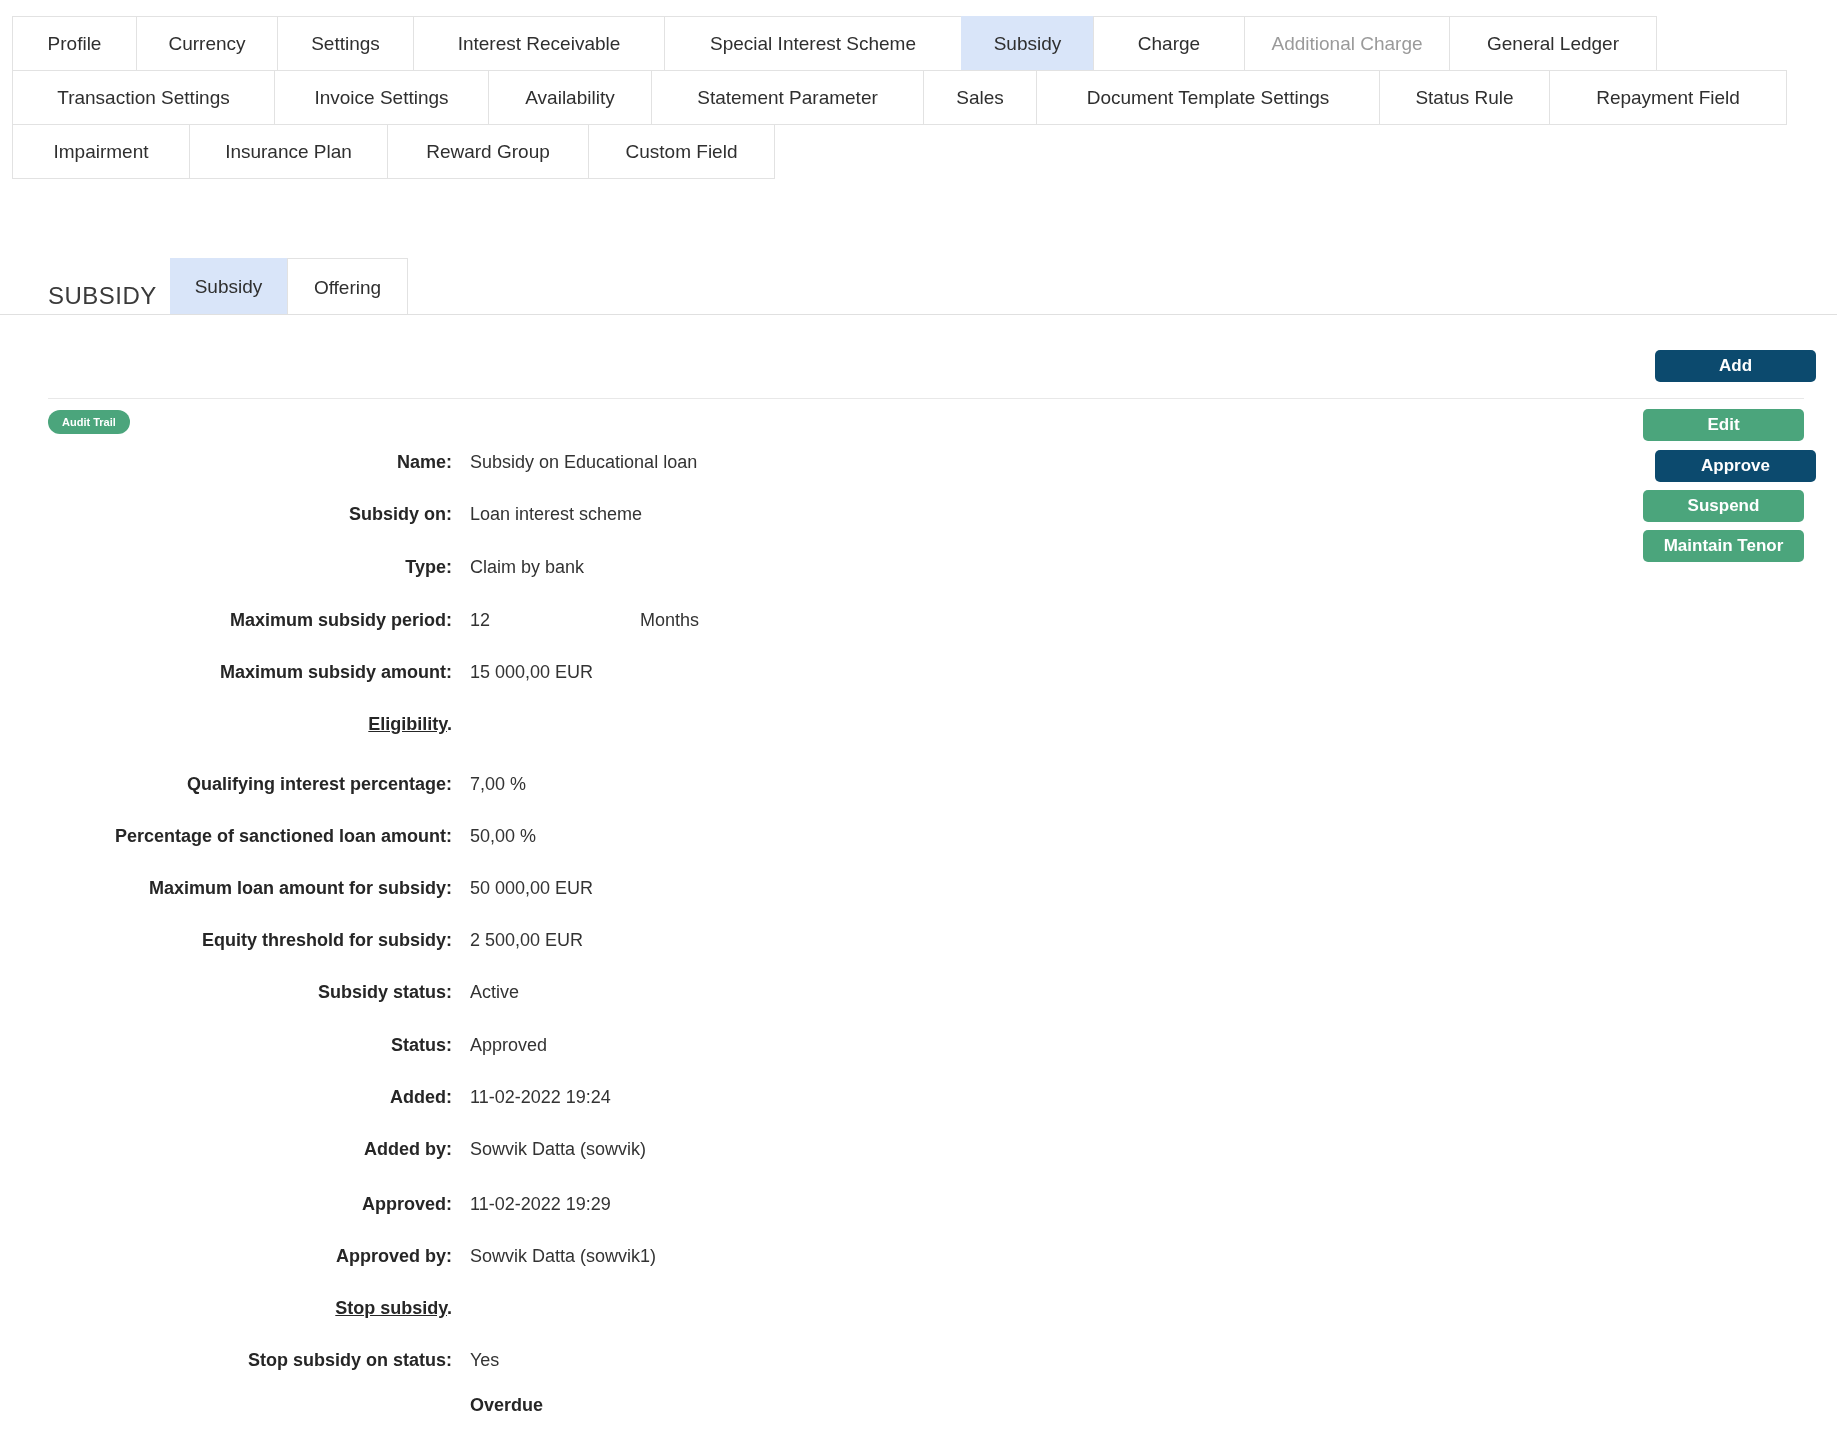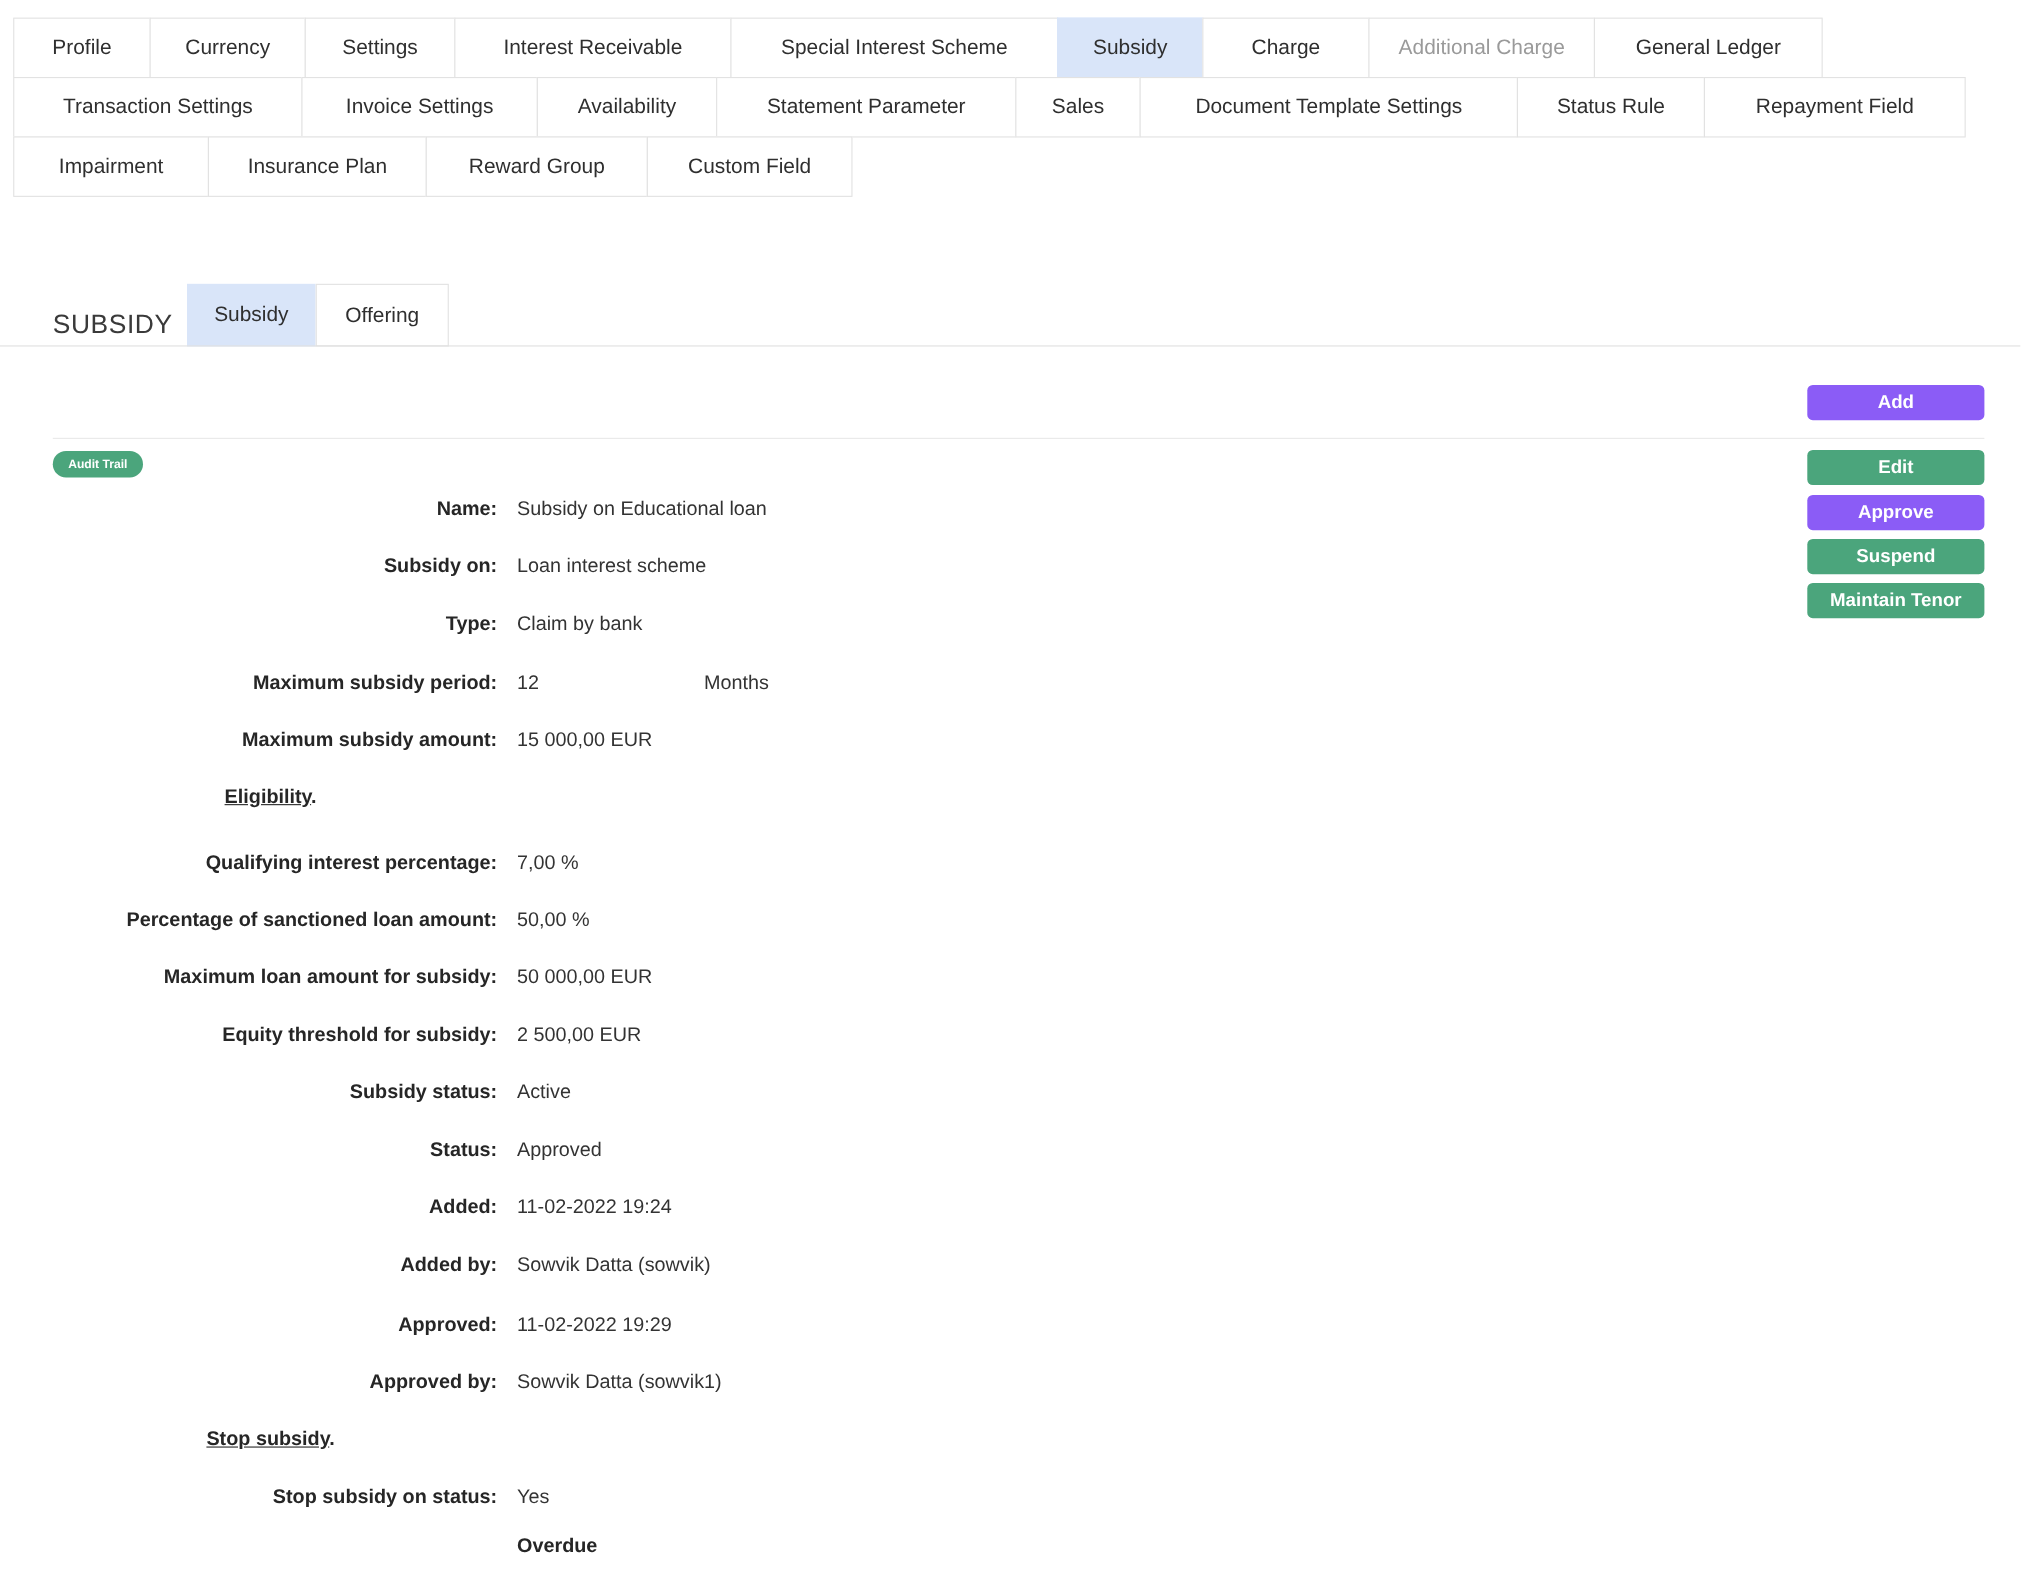--- a/index.html
+++ b/index.html
@@ -29,32 +29,32 @@
   .subtab.active{left:170px;width:117px;background:#d9e5f9;}
   .subtab.plain{left:287px;width:121px;background:#fff;border:1px solid #e2e2e2;}
   .hline1{position:absolute;top:314px;left:0;width:1837px;height:1px;background:#e0e0e0;}
   .hline2{position:absolute;top:398px;left:48px;width:1756px;height:1px;background:#e8e8e8;}
   
   .btn{
     position:absolute;left:1643px;width:161px;height:32px;line-height:32px;
     border-radius:5px;background:#4ba57c;color:#fff;font-weight:bold;font-size:17px;
     text-align:center;cursor:pointer;
   }
-  .btn.disabled{background:#8b5cf6;cursor:default;}
+  .btn.disabled{background:#0c4a6e;cursor:default;margin-left:12px;}
   .audit{
     position:absolute;left:48px;top:410px;height:24px;line-height:24px;
     padding:0 14px;border-radius:12px;background:#4ba57c;color:#fff;
     font-weight:bold;font-size:11px;cursor:pointer;
   }
   
   .frow{position:absolute;left:0;height:26px;line-height:26px;font-size:18px;}
   .flabel{position:absolute;left:0;top:0;width:452px;text-align:right;font-weight:bold;color:#262626;white-space:nowrap;}
   .fvalue{position:absolute;left:470px;top:0;width:900px;text-align:left;color:#333;white-space:nowrap;}
   .funit{position:absolute;left:640px;top:0;color:#333;white-space:nowrap;text-align:right;}
-  .fheading{position:absolute;left:0;top:0;width:452px;text-align:center;font-weight:bold;color:#262626;white-space:nowrap;padding-left:20px;}
+  .fheading{position:absolute;left:0;top:0;width:452px;text-align:right;font-weight:bold;color:#262626;white-space:nowrap;}
   .fheading .hd-text{text-decoration:underline;}
   .fvalue.bold{font-weight:bold;color:#262626;}
 </style>
 </head>
 <body>
 
 <div id="page">
 
   <div class="tabrow" style="top:16px;border-radius:16px;">
     <div class="tab" style="width:125px">Profile</div>

